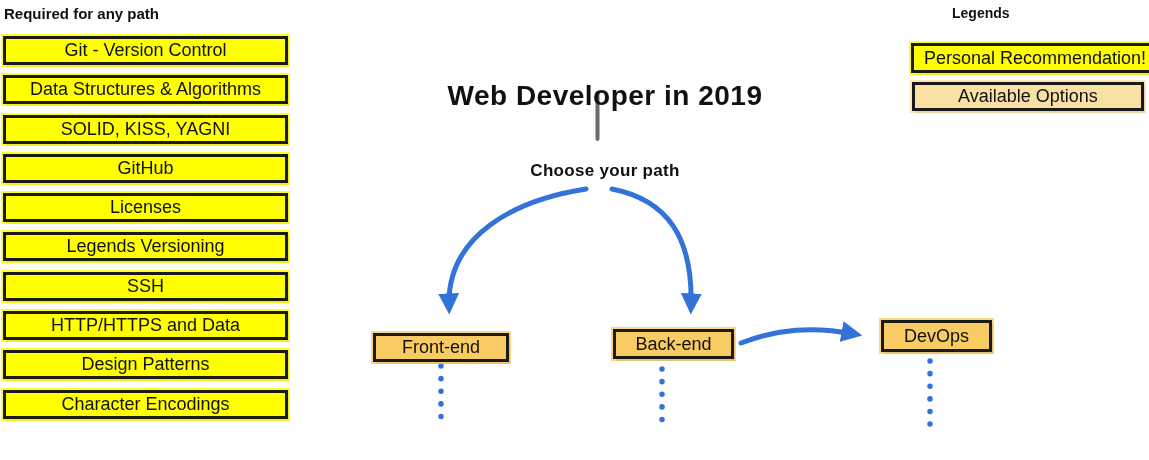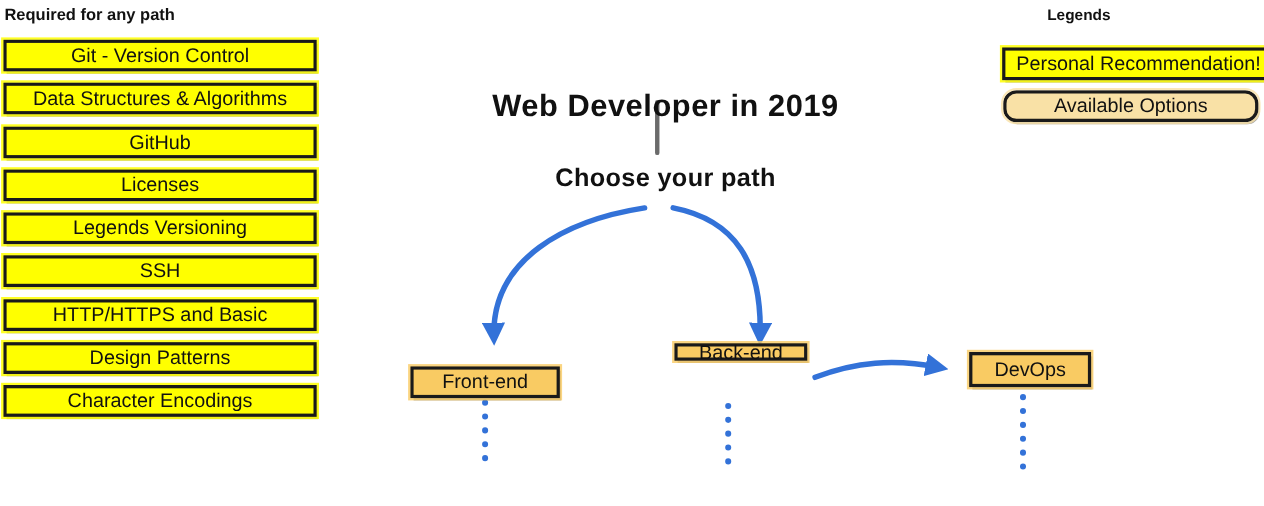--- a/index.html
+++ b/index.html
@@ -29,36 +29,36 @@
   .box{
     position:absolute;box-sizing:border-box;
     display:flex;align-items:center;justify-content:center;
     border:3px solid var(--box-border);
     font-size:18px;font-weight:400;text-align:center;
     white-space:nowrap;
     box-shadow:2px 3px 0 -1px rgba(90,90,90,.55);
   }
   .yellow-box{background:var(--highlight-yellow);outline:2px solid rgba(255,255,0,.85);}
   .gold-box{background:var(--option-gold);outline:2px solid rgba(249,203,99,.8);}
-  .light-box{background:var(--option-light);outline:2px solid rgba(249,225,166,.8);border-radius:12px;}
+  .light-box{background:var(--option-light);outline:2px solid rgba(249,225,166,.8);}
 
   .panel-title{position:absolute;font-size:15px;font-weight:700;}
   .left-list{position:absolute;left:3px;top:36px;display:flex;flex-direction:column;gap:10.3px;}
   .left-list .box{position:relative;width:285px;height:29px;}
 
   .main-title{
     position:absolute;left:330px;top:48px;width:550px;
     text-align:center;font-size:28px;font-weight:700;letter-spacing:.5px;margin-top:32px;
   }
   .subtitle{
-    position:absolute;left:330px;top:148px;width:550px;
-    text-align:center;font-size:23px;font-weight:700;letter-spacing:.3px;
+    position:absolute;left:330px;top:161px;width:550px;
+    text-align:center;font-size:17px;font-weight:700;letter-spacing:.3px;
   }
   .node-frontend{left:373px;top:333px;width:136px;height:29px;text-align:right;}
-  .node-backend{left:613px;top:312px;width:121px;height:16px;}
+  .node-backend{left:613px;top:329px;width:121px;height:30px;}
   .node-devops{left:881px;top:320px;width:111px;height:32px;}
 
   .legend-title{left:910px;top:5px;font-size:14px;padding-left:42px;}
   .legend-reco{left:911px;top:43px;width:248px;height:30px;}
   .legend-avail{left:912px;top:82px;width:232px;height:29px;}
 </style>
 </head>
 <body>
 
 <div class="canvas">
@@ -75,25 +75,26 @@
     <path class="arrow-line" d="M 741 343 C 778 329 812 326 854 334" marker-end="url(#ah)"></path>
     <path class="dotted-line" d="M 441 366 L 441 429"></path>
     <path class="dotted-line" d="M 662 369 L 662 432"></path>
     <path class="dotted-line" d="M 930 361 L 930 436"></path>
   </svg>
 
   <div class="panel-title" style="left:4px;top:5px;">Required for any path</div>
   <div class="left-list">
       <div class="box yellow-box">Git - Version Control</div>
       <div class="box yellow-box">Data Structures &amp; Algorithms</div>
+      <div class="box yellow-box">SOLID, KISS, YAGNI</div>
       <div class="box yellow-box">GitHub</div>
       <div class="box yellow-box">Licenses</div>
       <div class="box yellow-box">Legends Versioning</div>
       <div class="box yellow-box">SSH</div>
-      <div class="box yellow-box">HTTP/HTTPS and Basic</div>
+      <div class="box yellow-box">HTTP/HTTPS and Data</div>
       <div class="box yellow-box">Design Patterns</div>
       <div class="box yellow-box">Character Encodings</div>
     </div>
 
   <div class="main-title">Web Developer in 2019</div>
   <div class="subtitle">Choose your path</div>
 
   <div class="box gold-box node-frontend">Front-end</div>
   <div class="box gold-box node-backend">Back-end</div>
   <div class="box gold-box node-devops">DevOps</div>

